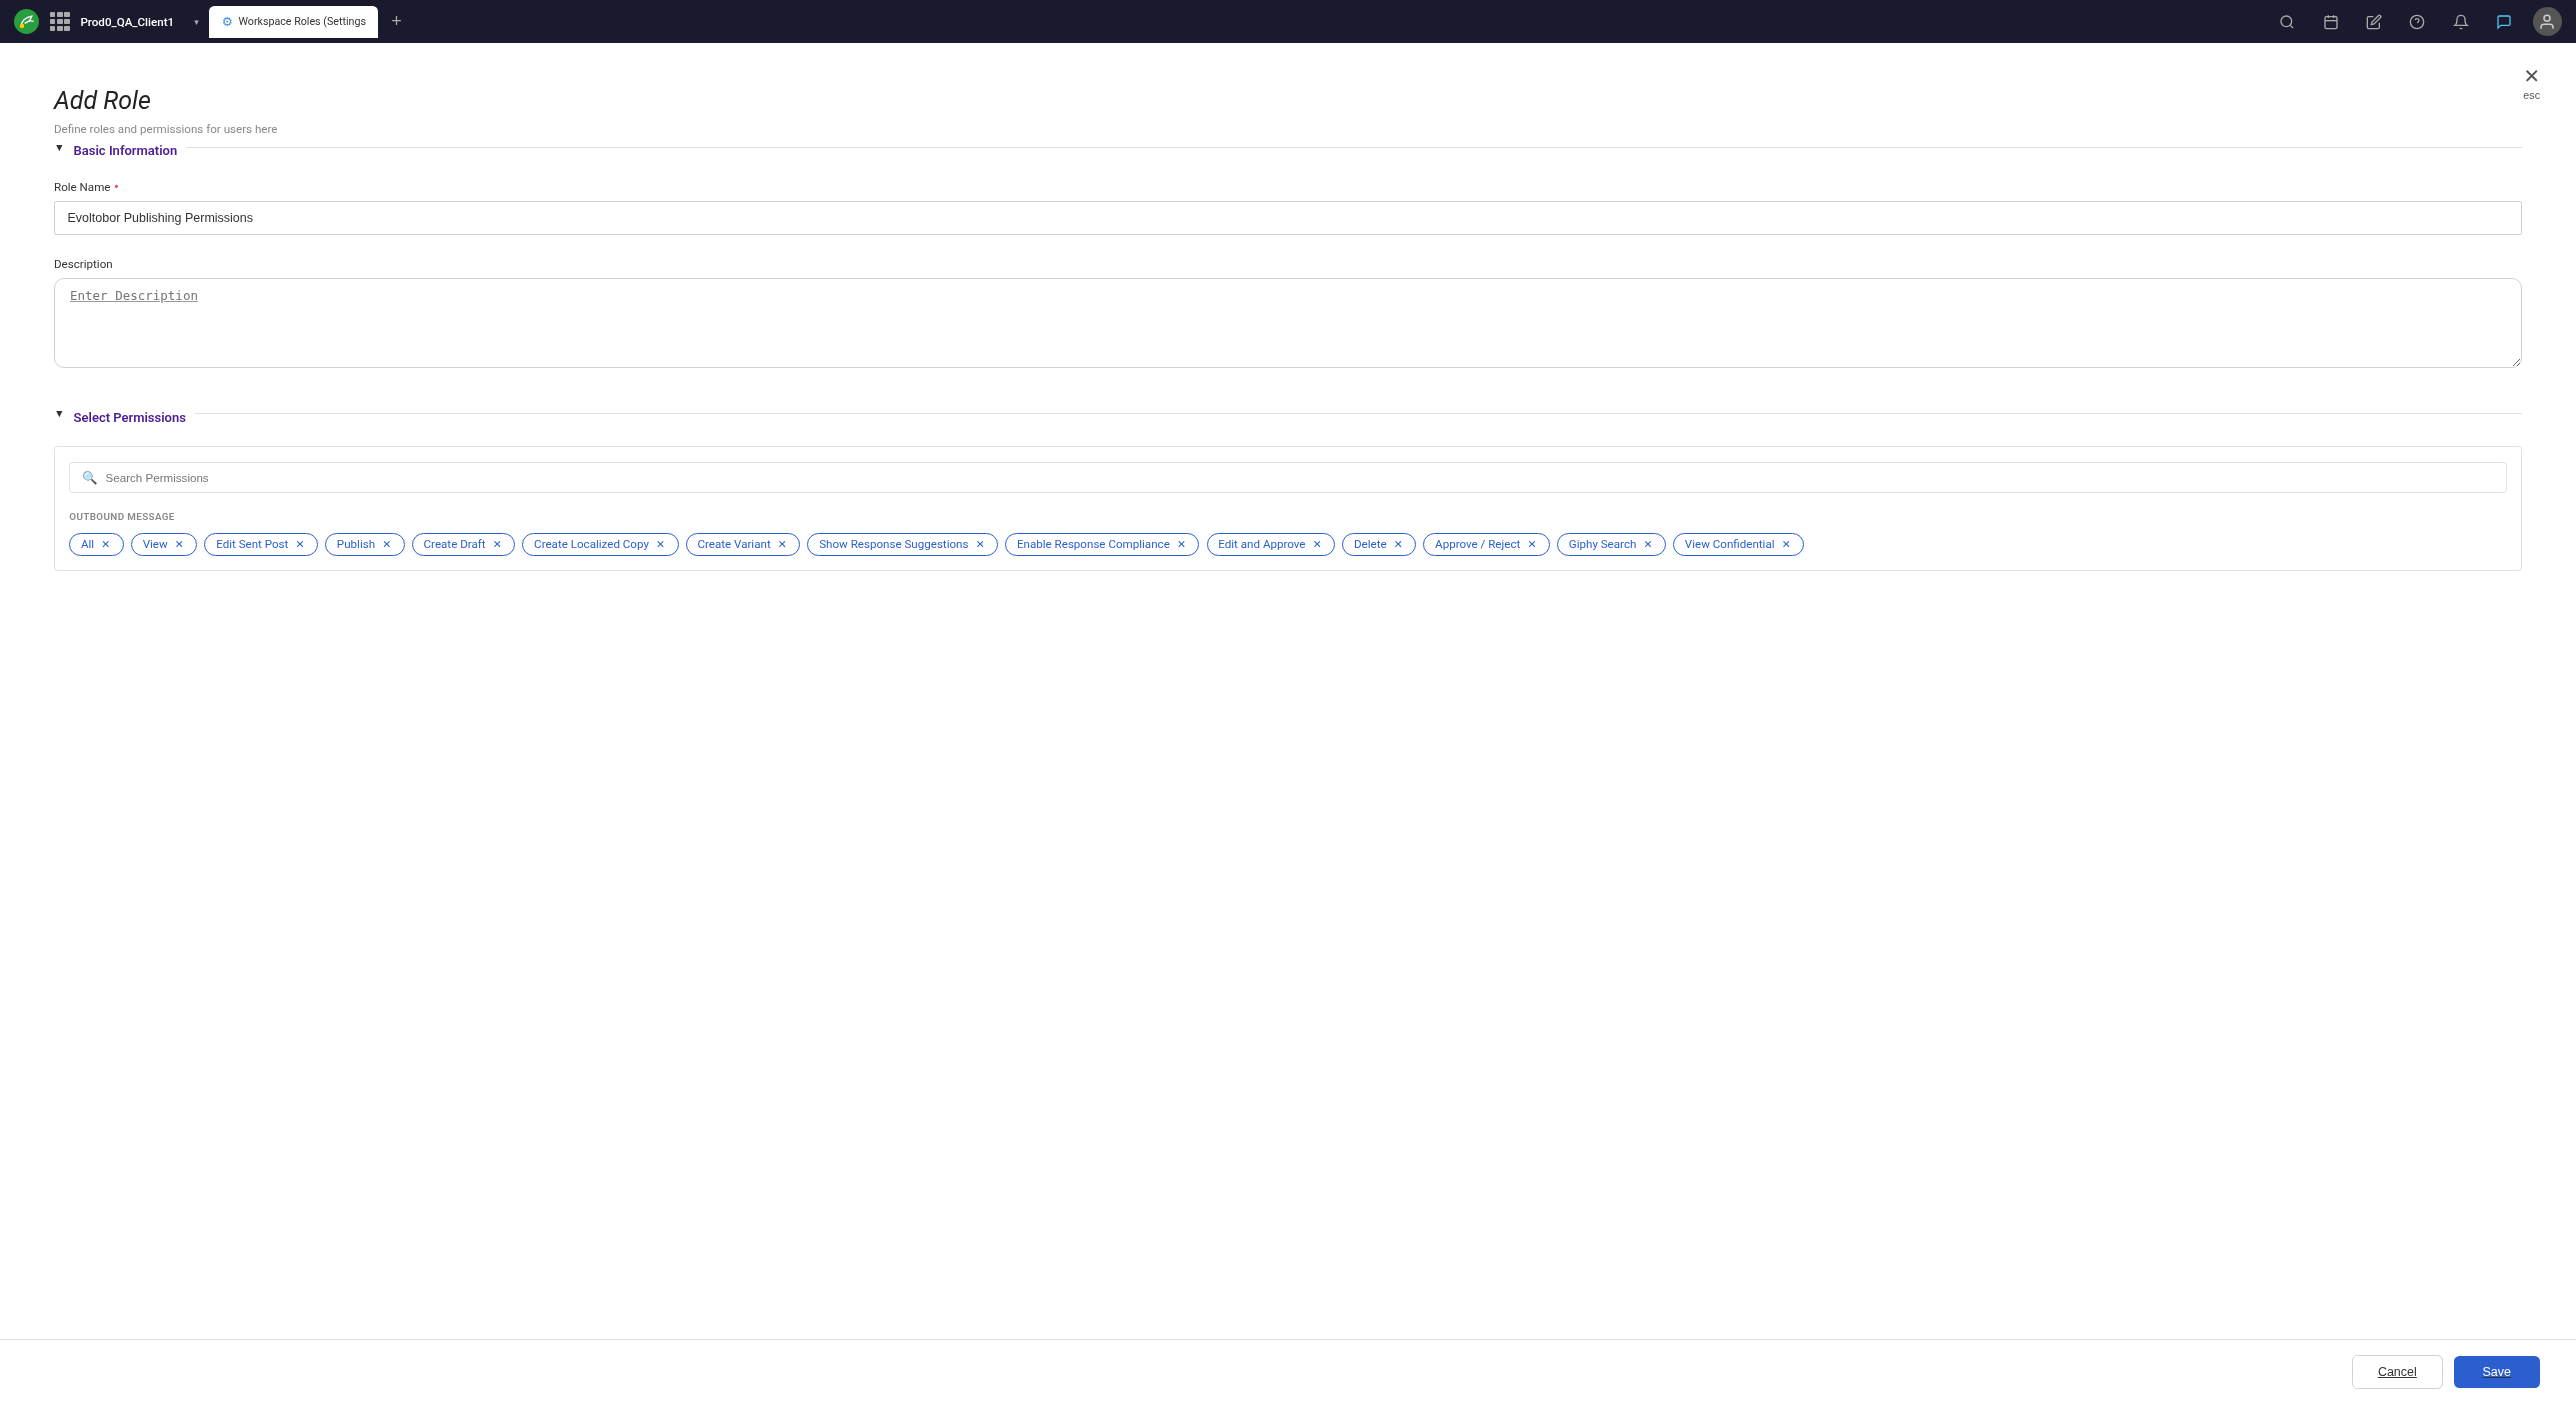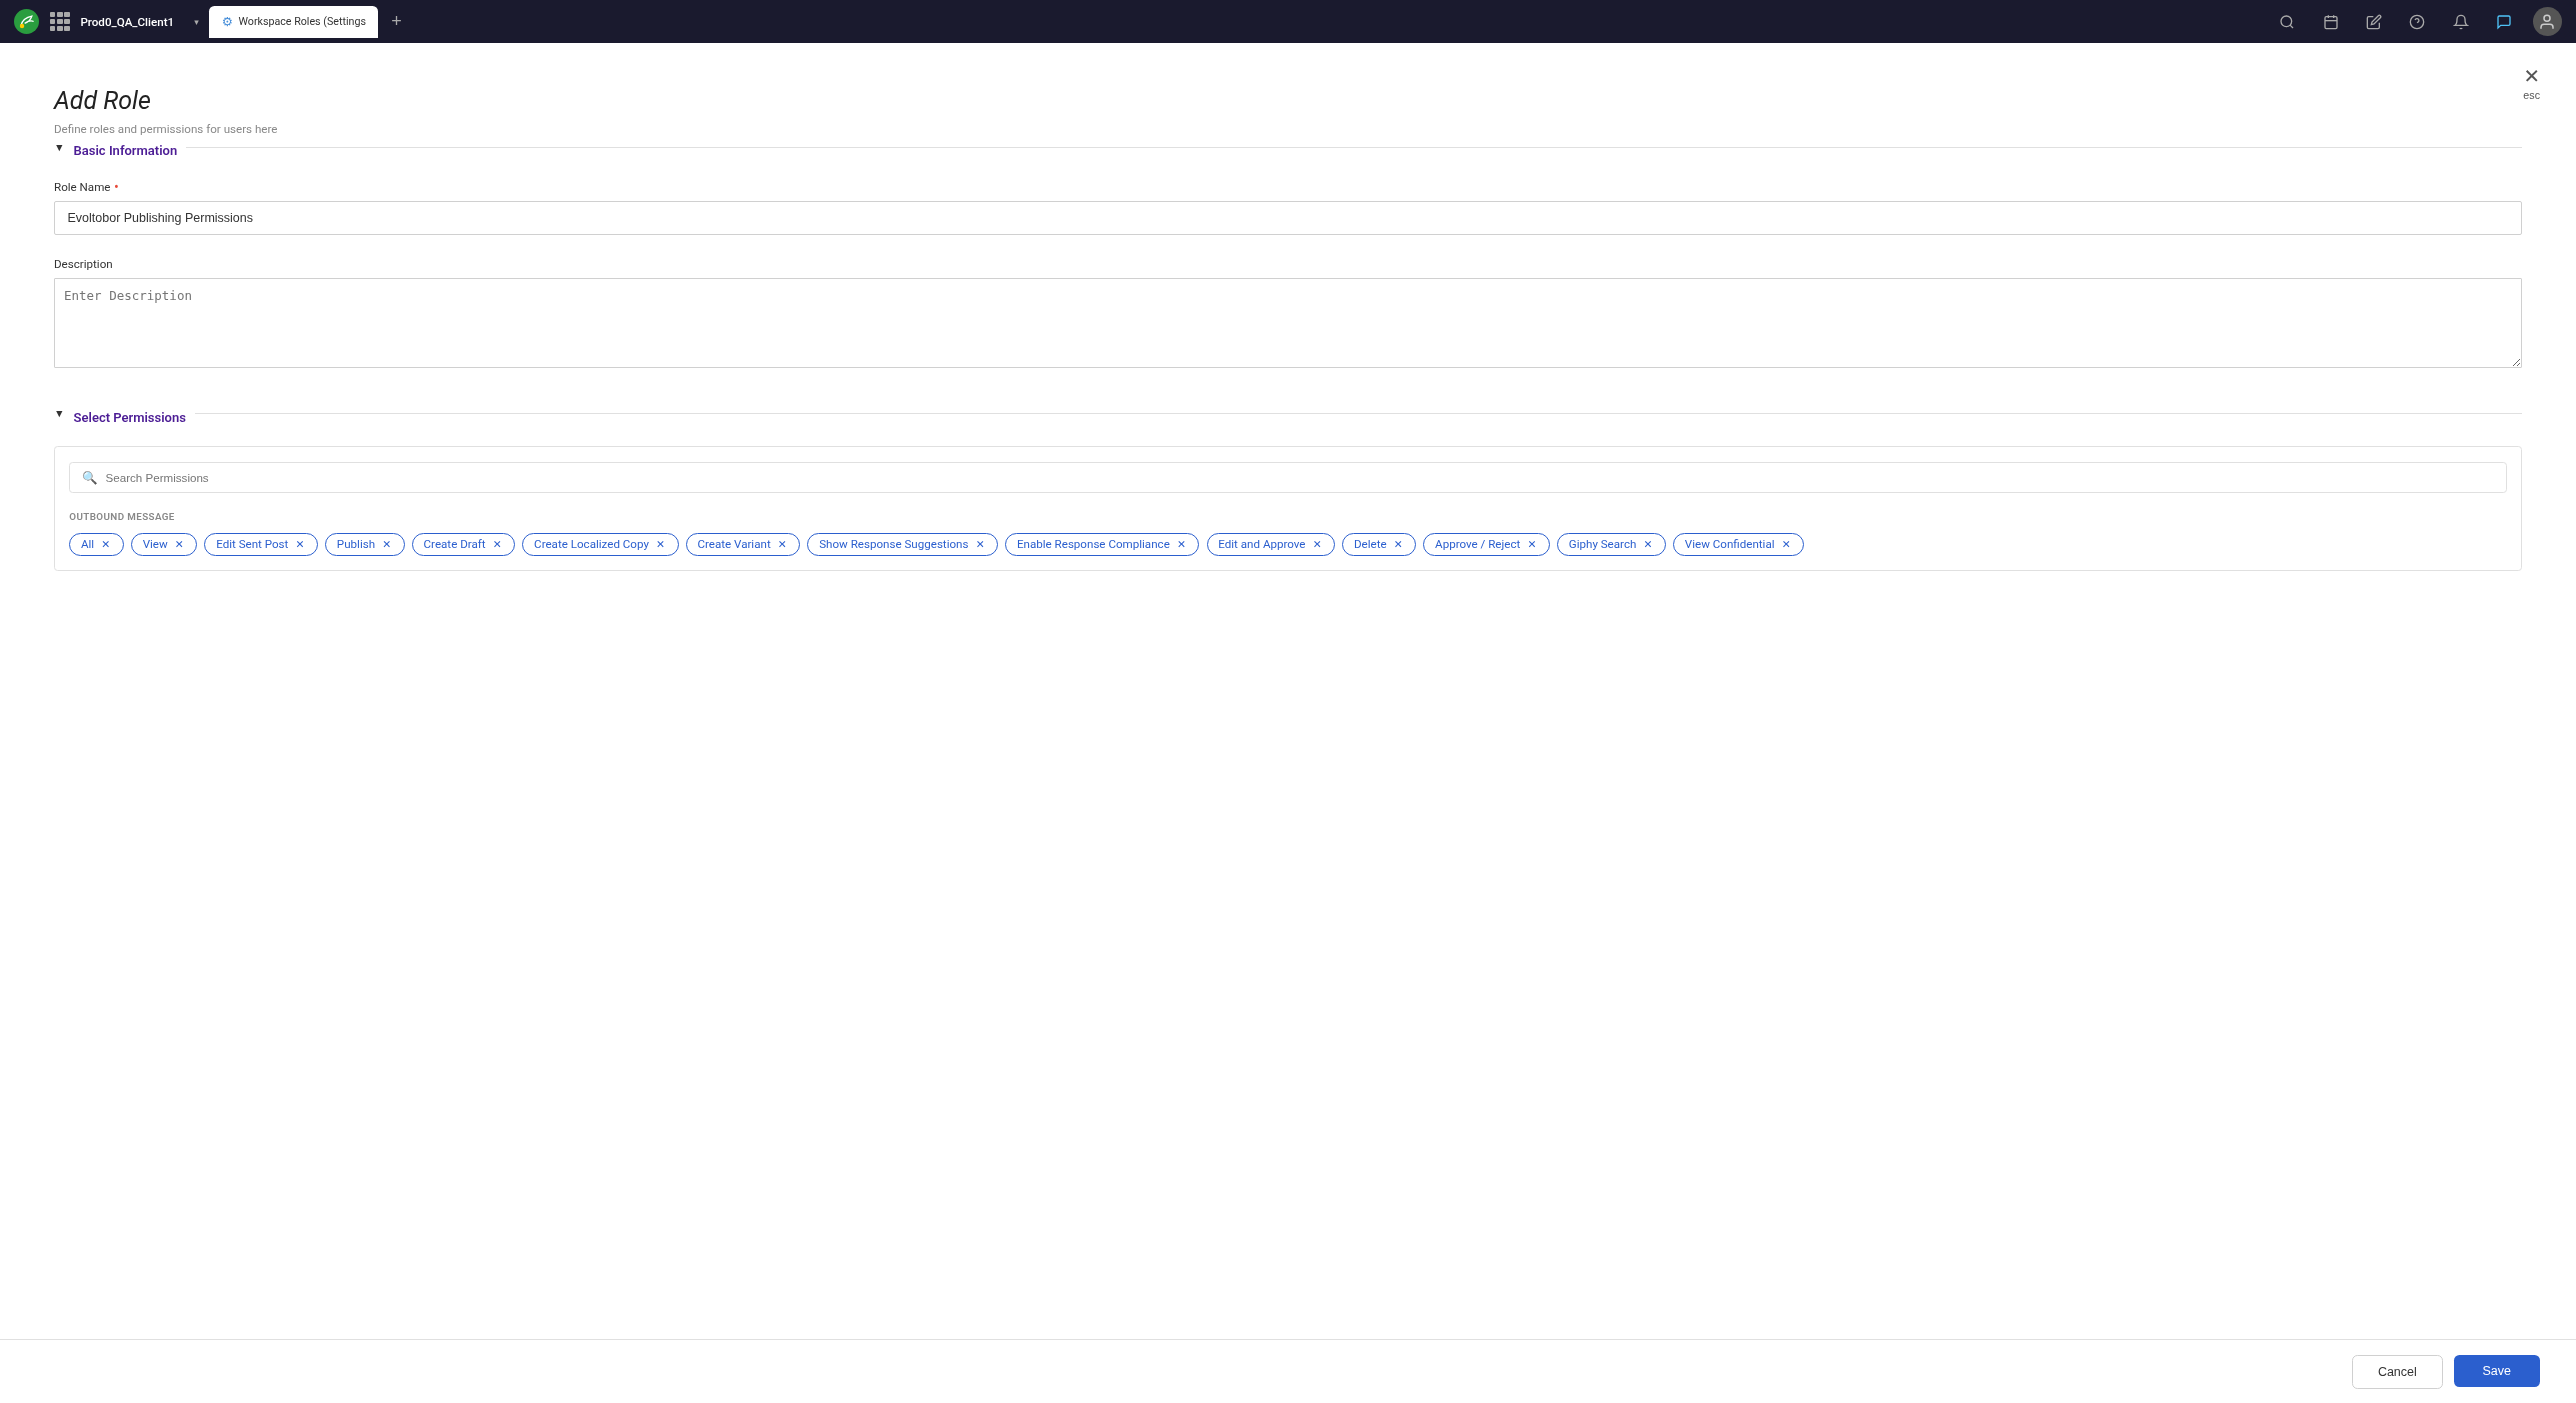--- a/index.html
+++ b/index.html
@@ -105,23 +105,23 @@
     .field-label {
       font-size: 11.6px; color: #333; margin-bottom: 7.2px; display: flex; align-items: center; gap: 3.6px;
     }
     .required-dot { color: #e74c3c; font-size: 14.3px; line-height: 1; }
     .field-input {
       width: 100%; border: 0.9px solid #d0d0d0; border-radius: 2px;
       padding: 9px 12.5px; font-size: 12.5px; color: #333;
       outline: none;
     }
     .field-textarea {
-      width: 100%; border: 0.9px solid #d0d0d0; border-radius: 1px;
-      padding: 9px 9px; font-size: 12.5px; color: #999; resize: vertical;
-      outline: none; height: 90px;
+      width: 100%; border: 0.9px solid #d0d0d0; border-radius: 10px;
+      padding: 9px 15px; font-size: 12.5px; color: #999; resize: vertical;
+      outline: none; height: 90px; text-decoration: underline;
     }
 
     
     .permissions-box {
       border: 0.9px solid #e0e0e0; border-radius: 3.6px; padding: 14.3px;
     }
     .search-permissions-wrapper {
       display: flex; align-items: center; gap: 7.2px;
       border: 0.9px solid #e0e0e0; border-radius: 3.6px; padding: 7.2px 12.5px;
       margin-bottom: 18px;
@@ -148,23 +148,24 @@
     .perm-tag .tag-x {
       font-size: 10.7px; color: #2b5fce; cursor: pointer;
       display: flex; align-items: center; justify-content: center;
       width: 12.5px; height: 12.5px;
     }
 
     
     .footer-bar {
       position: fixed; bottom: 0; left: 0; right: 0;
       background: #fff; border-top: 0.9px solid #e0e0e0;
-      display: flex; align-items: flex-start; justify-content: flex-end;
+      display: flex; align-items: center; justify-content: flex-end;
       padding: 14.3px 36px; gap: 10.7px;
       z-index: 100;
+      text-decoration: underline;
     }
     .btn-cancel {
       background: #fff; border: 1.3px solid #d0d0d0; border-radius: 5.4px;
       padding: 9px 25px; font-size: 12.5px; color: #333; cursor: pointer;
     }
     .btn-save {
       background: #2b5fce; border: none; border-radius: 5.4px;
       padding: 9px 29px; font-size: 12.5px; color: #fff; cursor: pointer;
       font-weight: 500;
     }

